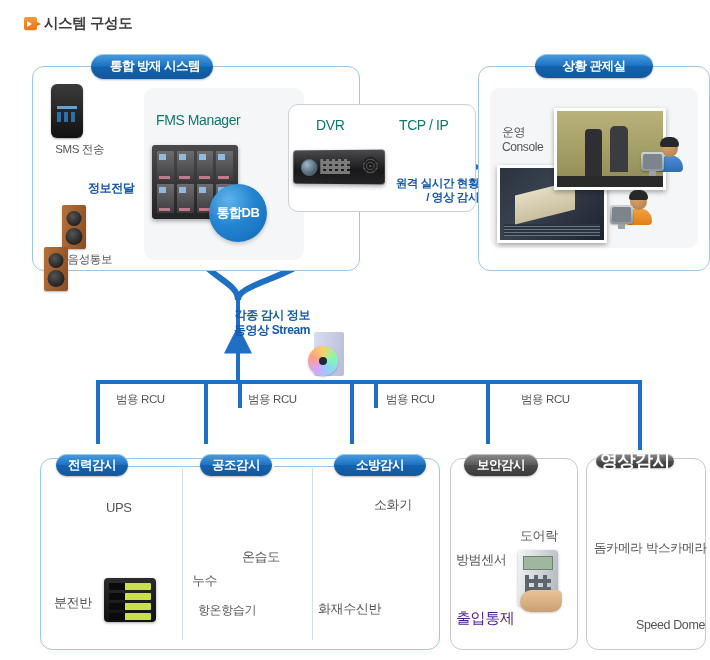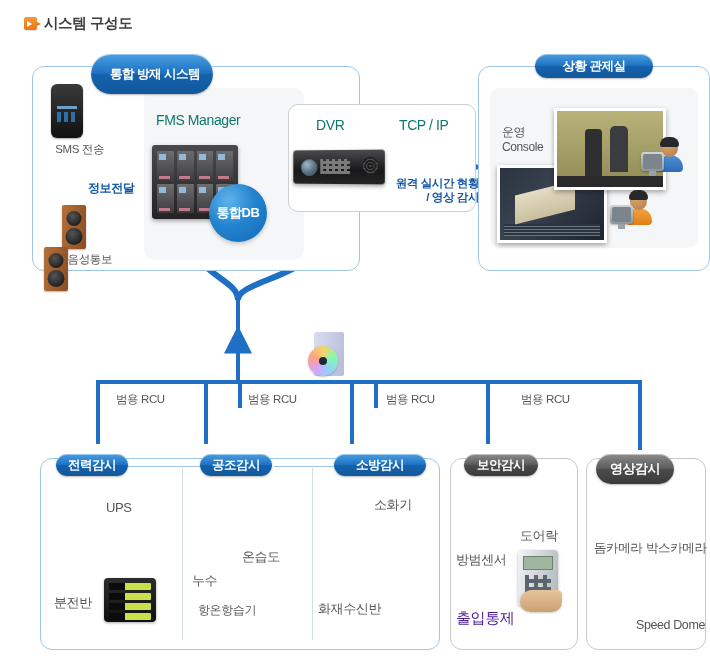--- a/index.html
+++ b/index.html
@@ -169,21 +169,21 @@
 
     <line x1="222" y1="380" x2="222" y2="332" stroke="#1f6fc4" stroke-width="4" marker-end="url(#ah)"></line>
 
     <path d="M222,300 C222,278 176,276 165,224" fill="none" stroke="#1f6fc4" stroke-width="6" marker-end="url(#ah)"></path>
     <path d="M222,300 C222,278 312,278 322,216" fill="none" stroke="#1f6fc4" stroke-width="6" marker-end="url(#ah)"></path>
     <line x1="222" y1="332" x2="222" y2="296" stroke="#1f6fc4" stroke-width="4"></line>
   </svg>
 
   <div class="abs panel" id="integrated-panel" style="left:16px;top:66px;width:328px;height:205px;"></div>
 
-  <div class="abs pill" id="integrated-badge" style="left:75px;top:54px;width:122px;height:40px;font-size:12.5px;padding-left:6px;">통합 방재 시스템</div>
+  <div class="abs pill" id="integrated-badge" style="left:75px;top:54px;width:122px;height:25px;font-size:12.5px;padding-left:6px;">통합 방재 시스템</div>
 
   <div class="abs innerbox" id="fms-box" style="left:128px;top:88px;width:160px;height:172px;"></div>
 
   <div class="abs lbl big" id="fms-label" style="left:140px;top:112px;">FMS Manager</div>
 
   <div class="abs art rack" id="fms-rack" style="left:136px;top:145px;">
     <u></u>
       <u></u>
       <u></u>
       <u></u>
@@ -252,20 +252,24 @@
     <div class="body" style="background:linear-gradient(#4f8fd6,#2f6db3);"></div>
   </div>
   <div class="abs mon" style="left:625px;top:152px;"></div>
 
   <div class="abs person" id="operator-orange" style="left:614px;top:193px;">
     <div class="head"></div>
     <div class="body" style="background:linear-gradient(#f5a342,#e07f17);"></div>
   </div>
   <div class="abs mon" style="left:594px;top:205px;"></div>
 
+  <div class="abs lbl blue c" id="stream-label" style="left:186px;top:308px;width:108px;line-height:15px;font-size:12px;">
+    <div>각종 감시 정보</div>
+    <div>동영상 Stream</div>
+  </div>
   <div class="abs cd" id="cd-media" style="left:292px;top:298px;">
     <span class="case"></span>
       <span class="disc"></span>
   </div>
 
   <div class="abs bus" style="left:80px;top:380px;width:546px;height:4px;"></div>
   <div class="abs bus" style="left:80px;top:380px;width:4px;height:64px;"></div>
   <div class="abs bus" style="left:188px;top:380px;width:4px;height:64px;"></div>
   <div class="abs bus" style="left:222px;top:380px;width:4px;height:28px;"></div>
   <div class="abs bus" style="left:334px;top:380px;width:4px;height:64px;"></div>
@@ -339,21 +343,21 @@
   <div class="abs" style="left:110px;top:466px;width:80px;height:1px;background:#9dc6e8;"></div>
   <div class="abs" style="left:258px;top:466px;width:62px;height:1px;background:#9dc6e8;"></div>
 
   <div class="abs panel gray" id="security-panel" style="left:434px;top:458px;width:128px;height:192px;"></div>
   <div class="abs panel gray" id="video-panel" style="left:570px;top:458px;width:120px;height:192px;"></div>
 
   <div class="abs pill" style="left:40px;top:454px;width:72px;height:22px;font-size:12.5px;">전력감시</div>
   <div class="abs pill" style="left:184px;top:454px;width:72px;height:22px;font-size:12.5px;">공조감시</div>
   <div class="abs pill" style="left:318px;top:454px;width:92px;height:22px;font-size:12.5px;">소방감시</div>
   <div class="abs pill dark" style="left:448px;top:454px;width:74px;height:22px;font-size:12.5px;">보안감시</div>
-  <div class="abs pill dark" style="left:580px;top:454px;width:78px;height:30px;font-size:13px;">영상감시</div>
+  <div class="abs pill dark" style="left:580px;top:454px;width:78px;height:14px;font-size:18px;">영상감시</div>
 
   <div class="abs lbl" style="left:90px;top:500px;font-size:13px;color:#555;">UPS</div>
 
   <div class="abs art panelboard" style="left:88px;top:578px;">
     <i></i>
       <i></i>
       <i></i>
       <i></i>
   </div>
   <div class="abs lbl" style="left:38px;top:594px;font-size:13px;color:#555;">분전반</div>

